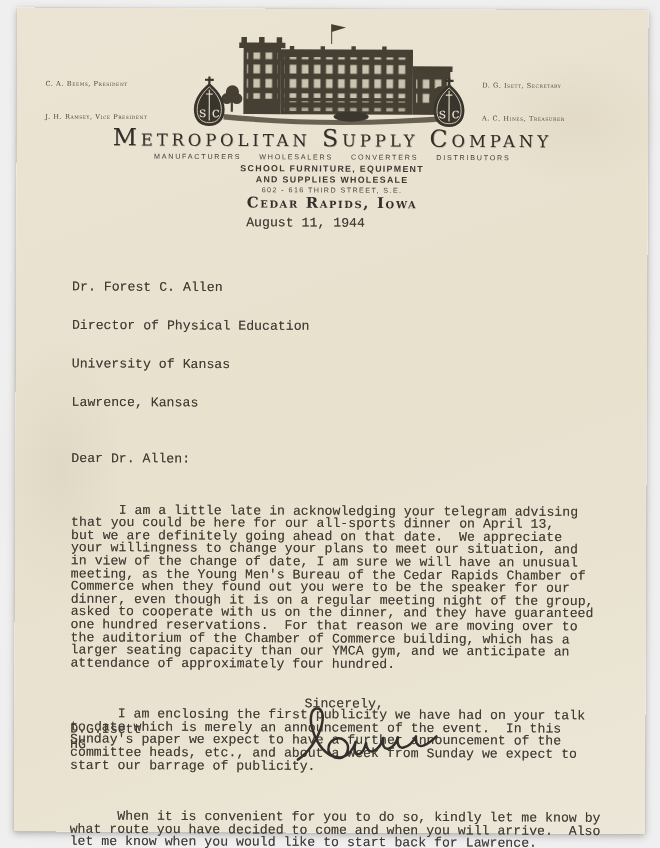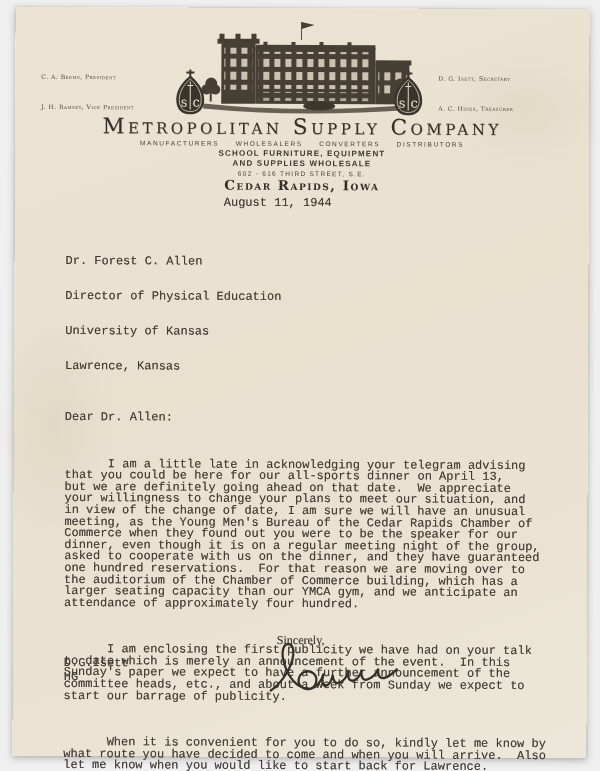--- a/index.html
+++ b/index.html
@@ -38,21 +38,21 @@
 
   
   .type{font-family:"Liberation Mono","DejaVu Sans Mono",monospace;color:#403b33;
         text-shadow:0 0 .4px rgba(64,59,51,.55);}
   .date{position:absolute;left:209px;top:188px;font-size:12px;}
   .body-block{position:absolute;left:51px;top:226px;width:508px;font-size:12px;
               line-height:11.6px;white-space:pre-wrap;}
   .addr-line{height:11.6px;}
   .salutation{margin-top:17px;}
   .para{margin:11.6px 0 0 0;}
-  .valediction{position:absolute;left:264px;top:625px;font-size:12px;font-family:Liberation Serif, serif;}
+  .valediction{position:absolute;left:264px;top:625px;font-size:12px;}
   .signature{position:absolute;left:249px;top:629px;width:140px;height:64px;}
   .typist{position:absolute;left:51px;top:650px;font-size:12px;line-height:13.5px;}
 </style>
 </head>
 <body>
 
 <div class="scene">
   <div class="paper">
     <div class="blotch b1"></div>
     <div class="blotch b2"></div>

